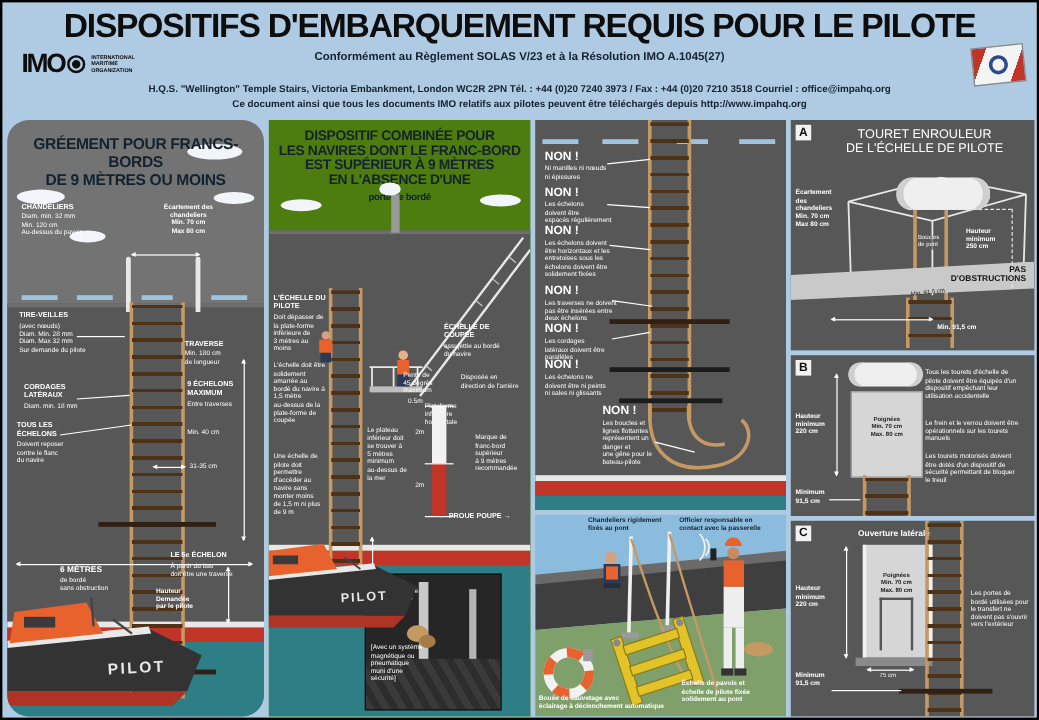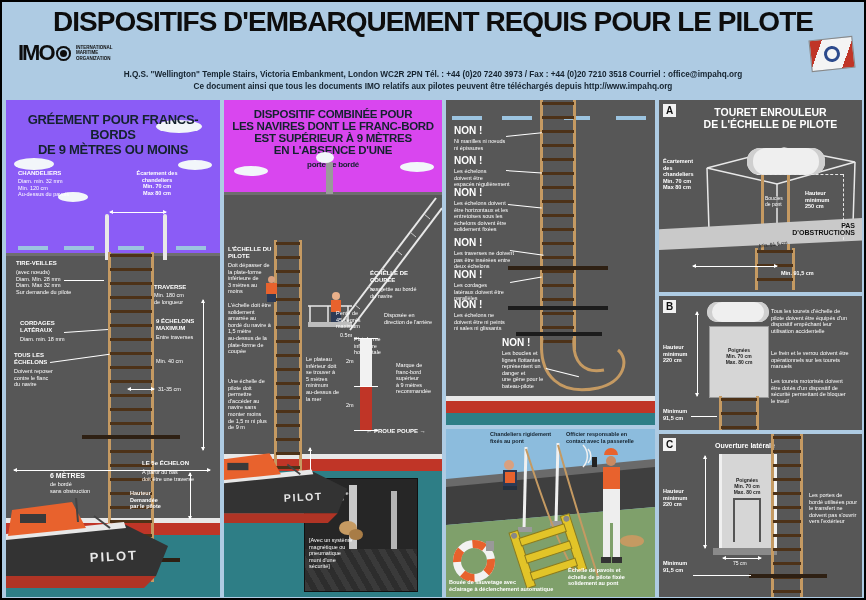--- a/index.html
+++ b/index.html
@@ -37,37 +37,38 @@
   .seaT{position:absolute;left:0;right:0;bottom:0;background:#2e7e86;}
   .gray{position:absolute;left:0;right:0;background:#575757;border-top:3px solid #6e6e6e;}
 </style>
 </head>
 <body>
 
 <div id="poster">
 
   <div class="p" style="left:0;top:0;width:862px;height:96px;text-align:center;">
     <div class="p dk" style="left:30px;right:30px;top:4px;font-size:28px;font-weight:bold;letter-spacing:-1px;color:#0d0d0d;">DISPOSITIFS D'EMBARQUEMENT REQUIS POUR LE PILOTE</div>
+    <div class="p dk" style="left:120px;right:120px;top:40px;font-size:9.5px;font-weight:bold;">Conformément au Règlement SOLAS V/23 et à la Résolution IMO A.1045(27)</div>
     <div class="p dk" style="left:70px;right:70px;top:68px;font-size:8.2px;font-weight:bold;">H.Q.S. "Wellington" Temple Stairs, Victoria Embankment, London WC2R 2PN  Tél. : +44 (0)20 7240 3973 / Fax : +44 (0)20 7210 3518  Courriel : office@impahq.org</div>
     <div class="p" style="left:16px;top:38px;width:100px;height:30px;text-align:left;">
       <span style="font-size:22px;font-weight:900;letter-spacing:-2px;color:#0d0d0d;">IMO</span>
       <span style="position:absolute;left:38px;top:6px;width:15px;height:15px;border-radius:50%;background:#0d0d0d;box-shadow:inset 0 0 0 2px #0d0d0d,inset 0 0 0 4px #aecbe3;"></span>
       <span class="pre" style="position:absolute;left:58px;top:5px;font-size:4.5px;font-weight:bold;color:#0d0d0d;line-height:1.2;">INTERNATIONAL
 MARITIME
 ORGANIZATION</span>
     </div>
 
     <div class="p dk" style="left:120px;right:120px;top:80px;font-size:8.2px;font-weight:bold;">Ce document ainsi que tous les documents IMO relatifs aux pilotes peuvent être téléchargés depuis http://www.impahq.org</div>
 
     <div class="p" style="right:10px;top:36px;width:42px;height:30px;background:linear-gradient(115deg,#c03527 22%,#f4f4f4 22%,#f4f4f4 78%,#c03527 78%);transform:rotate(-6deg);border:1px solid #888;">
       <span style="position:absolute;left:13px;top:7px;width:16px;height:16px;border-radius:50%;background:#f4f4f4;border:3px solid #2c4a8c;box-sizing:border-box;"></span>
     </div>
   </div>
 
-  <div class="panel" style="left:4px;top:98px;width:214px;height:497px;background:#8b5cf6;">
+  <div class="panel" style="left:4px;top:98px;width:214px;height:497px;background:#737373;border-radius:18px;">
     <div class="cloud" style="left:8px;top:58px;width:40px;height:12px;"></div>
     <div class="cloud" style="left:150px;top:20px;width:46px;height:13px;"></div>
     <div class="cloud" style="left:172px;top:60px;width:34px;height:10px;"></div>
     <div class="cloud" style="left:52px;top:92px;width:30px;height:10px;"></div>
     <div class="ptitle p pre" style="left:2px;right:2px;top:12px;font-size:13px;">GRÉEMENT POUR FRANCS-BORDS
 DE 9 MÈTRES OU MOINS</div>
 
     <div class="gray" style="top:153px;height:265px;"></div>
     <div class="seaW" style="top:418px;"></div>
     <div class="seaR" style="top:423px;"></div>
@@ -150,21 +151,21 @@
       <polygon points="0,88 150,88 138,100 0,100" fill="#b03425"></polygon>
       <polygon points="0,46 118,34 120,40 0,52" fill="#e8e8e8"></polygon>
       <polygon points="6,22 66,14 80,40 2,48" fill="#e8622d"></polygon>
       <rect x="14" y="26" width="26" height="9" fill="#3a3a3a"></rect>
       <line x1="70" y1="10" x2="72" y2="34" stroke="#444" stroke-width="2"></line>
       <line x1="88" y1="28" x2="104" y2="40" stroke="#444" stroke-width="2"></line>
       <text x="84" y="74" fill="#e8e8e8" font-size="13" font-weight="bold" letter-spacing="2" transform="rotate(-3 84 74)">PILOT</text>
     </svg>
   </div>
 
-  <div class="panel" style="left:222px;top:98px;width:218px;height:497px;background:#d946ef;">
+  <div class="panel" style="left:222px;top:98px;width:218px;height:497px;background:#4d7c0f;">
     <div class="cloud" style="left:10px;top:66px;width:34px;height:10px;"></div>
     <div class="cloud" style="left:176px;top:62px;width:34px;height:10px;"></div>
     <div class="ptitle p pre" style="left:2px;right:2px;top:8px;font-size:11.5px;">DISPOSITIF COMBINÉE POUR
 LES NAVIRES DONT LE FRANC-BORD
 EST SUPÉRIEUR À 9 MÈTRES
 EN L'ABSENCE D'UNE</div>
     <div class="ptitle p" style="left:2px;right:2px;top:60px;font-size:8px;">porte de bordé</div>
 
     <div class="gray" style="top:92px;height:262px;"></div>
     <div class="seaW" style="top:354px;"></div>
@@ -417,21 +418,21 @@
 contact avec la passerelle</div>
     <div class="p t6 w pre" style="left:3px;top:150px;font-weight:bold;">Bouée de sauvetage avec
 éclairage à déclenchement automatique</div>
     <div class="p t6 w pre" style="left:122px;top:138px;font-weight:bold;">Échelle de pavois et
 échelle de pilote fixée
 solidement au pont</div>
   </div>
 
   <div class="panel" style="left:657px;top:98px;width:203px;height:192px;background:#575757;">
     <div class="badge" style="left:4px;top:4px;">A</div>
-    <div class="p w pre" style="left:22px;right:2px;top:6px;font-size:10.5px;font-weight:bold;text-align:center;">TOURET ENROULEUR
+    <div class="p w pre" style="left:22px;right:2px;top:6px;font-size:10.5px;font-weight:normal;text-align:center;">TOURET ENROULEUR
 DE L'ÉCHELLE DE PILOTE</div>
 
     <svg style="position:absolute;left:30px;top:38px;" width="170" height="120" viewBox="0 0 170 120">
       <path d="M18,30 L95,10 L166,24 L88,46 Z" fill="none" stroke="#e8e8e8" stroke-width="1.5"></path>
       <line x1="18" y1="30" x2="20" y2="92" stroke="#e8e8e8" stroke-width="1.5"></line>
       <line x1="166" y1="24" x2="164" y2="86" stroke="#e8e8e8" stroke-width="1.5"></line>
       <line x1="88" y1="46" x2="88" y2="108" stroke="#e8e8e8" stroke-width="1.5"></line>
     </svg>
     <div class="p" style="left:88px;top:48px;width:78px;height:27px;background:#efefef;border-radius:13px;box-shadow:inset 6px 0 0 #cfcfcf, inset -6px 0 0 #cfcfcf;"></div>
     <div class="p" style="left:102px;top:75px;width:3px;height:76px;background:#c59a62;"></div>

